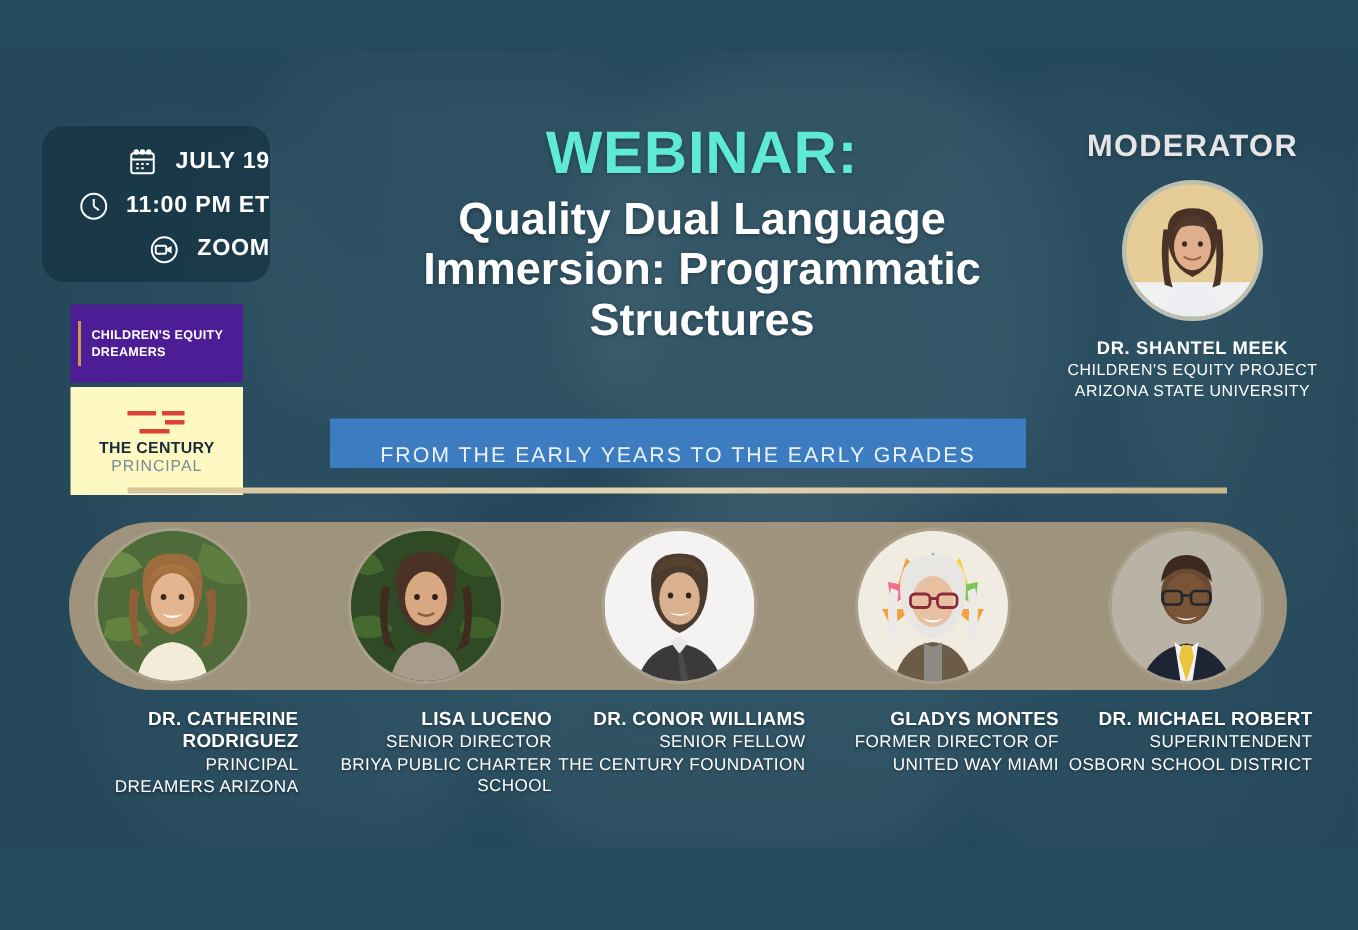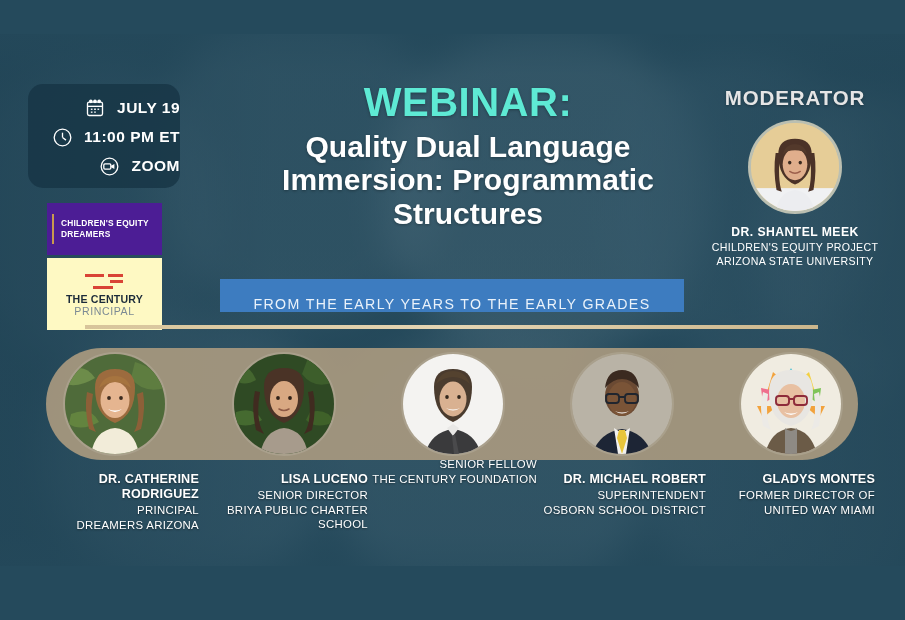--- a/index.html
+++ b/index.html
@@ -462,43 +462,23 @@
           <path d="M44 74 l6 8 l6-8 l-6-4z" fill="#e9e8e6"></path>
           <path d="M49 82 l3-2 l4 20 l-5 0z" fill="#4a4a4c"></path>
           <path d="M31 33 q0-18 19-18 q19 0 19 18 q0 27-19 35 q-19-8-19-35z" fill="#4a3b2e"></path>
           <ellipse cx="50" cy="45" rx="13.5" ry="17.5" fill="#d9b191"></ellipse>
           <path d="M33 30 q5-13 17-13 q12 0 17 13 q-8-7-17-7 q-9 0-17 7z" fill="#54422f"></path>
           <ellipse cx="44" cy="43" rx="1.8" ry="2" fill="#32261c"></ellipse>
           <ellipse cx="56" cy="43" rx="1.8" ry="2" fill="#32261c"></ellipse>
           <path d="M43 54 q7 5 14 0 q-7 3-14 0z" fill="#ffffff"></path>
         </svg>
       </div>
+      <div class="sp-name">DR. CONOR WILLIAMS</div>
       <div class="sp-role">SENIOR FELLOW</div>
       <div class="sp-org">THE CENTURY FOUNDATION</div>
-    </div>
-
-    <div class="speaker">
-      <div class="sp-photo">
-        <svg class="pt" viewBox="0 0 100 100" preserveAspectRatio="xMidYMid slice">
-          <rect width="100" height="100" fill="#b9b3a6"></rect>
-          <path d="M20 100 q8-22 30-25 q22 3 30 25 z" fill="#1d2535"></path>
-          <path d="M42 74 q8 7 16 0 l-4 26 l-8 0z" fill="#f2f1ef"></path>
-          <path d="M47 76 l6 0 l2 8 l-5 16 l-5-16z" fill="#e8c53c"></path>
-          <ellipse cx="50" cy="42" rx="17" ry="20" fill="#6b4a33"></ellipse>
-          <path d="M33 34 q2-18 17-18 q15 0 17 18 q-8-9-17-9 q-9 0-17 9z" fill="#3b2a20"></path>
-          <ellipse cx="50" cy="45" rx="14" ry="17" fill="#7a5437"></ellipse>
-          <rect x="34" y="40" width="13" height="9" rx="3" fill="none" stroke="#20252e" stroke-width="1.8"></rect>
-          <rect x="53" y="40" width="13" height="9" rx="3" fill="none" stroke="#20252e" stroke-width="1.8"></rect>
-          <line x1="47" y1="43" x2="53" y2="43" stroke="#20252e" stroke-width="1.8"></line>
-          <path d="M43 57 q7 5 14 0 q-7 3-14 0z" fill="#ffffff"></path>
-        </svg>
-      </div>
-      <div class="sp-name">DR. MICHAEL ROBERT</div>
-      <div class="sp-role">SUPERINTENDENT</div>
-      <div class="sp-org">OSBORN SCHOOL DISTRICT</div>
     </div>
 
     <div class="speaker">
       <div class="sp-photo">
         <svg class="pt" viewBox="0 0 100 100" preserveAspectRatio="xMidYMid slice">
           <rect width="100" height="100" fill="#f0ece1"></rect>
           <path d="M50 14 l10 18 l-20 0z" fill="#5bc5d6"></path>
           <path d="M32 18 l16 14 l-22 6z" fill="#f2a23c"></path>
           <path d="M68 18 l-16 14 l22 6z" fill="#f4d03f"></path>
           <path d="M20 34 l20 4 l-18 12z" fill="#ef6f8e"></path>
@@ -515,14 +495,35 @@
           <rect x="53" y="42" width="13" height="9" rx="3" fill="none" stroke="#8e2b3a" stroke-width="1.9"></rect>
           <line x1="48" y1="45" x2="53" y2="45" stroke="#8e2b3a" stroke-width="1.9"></line>
           <path d="M43 58 q7 6 14 0 q-7 3-14 0z" fill="#ffffff"></path>
         </svg>
       </div>
       <div class="sp-name">GLADYS MONTES</div>
       <div class="sp-role">FORMER DIRECTOR OF</div>
       <div class="sp-org">UNITED WAY MIAMI</div>
     </div>
 
+    <div class="speaker">
+      <div class="sp-photo">
+        <svg class="pt" viewBox="0 0 100 100" preserveAspectRatio="xMidYMid slice">
+          <rect width="100" height="100" fill="#b9b3a6"></rect>
+          <path d="M20 100 q8-22 30-25 q22 3 30 25 z" fill="#1d2535"></path>
+          <path d="M42 74 q8 7 16 0 l-4 26 l-8 0z" fill="#f2f1ef"></path>
+          <path d="M47 76 l6 0 l2 8 l-5 16 l-5-16z" fill="#e8c53c"></path>
+          <ellipse cx="50" cy="42" rx="17" ry="20" fill="#6b4a33"></ellipse>
+          <path d="M33 34 q2-18 17-18 q15 0 17 18 q-8-9-17-9 q-9 0-17 9z" fill="#3b2a20"></path>
+          <ellipse cx="50" cy="45" rx="14" ry="17" fill="#7a5437"></ellipse>
+          <rect x="34" y="40" width="13" height="9" rx="3" fill="none" stroke="#20252e" stroke-width="1.8"></rect>
+          <rect x="53" y="40" width="13" height="9" rx="3" fill="none" stroke="#20252e" stroke-width="1.8"></rect>
+          <line x1="47" y1="43" x2="53" y2="43" stroke="#20252e" stroke-width="1.8"></line>
+          <path d="M43 57 q7 5 14 0 q-7 3-14 0z" fill="#ffffff"></path>
+        </svg>
+      </div>
+      <div class="sp-name">DR. MICHAEL ROBERT</div>
+      <div class="sp-role">SUPERINTENDENT</div>
+      <div class="sp-org">OSBORN SCHOOL DISTRICT</div>
+    </div>
+
   </div>
 </div>
 
 </body></html>

